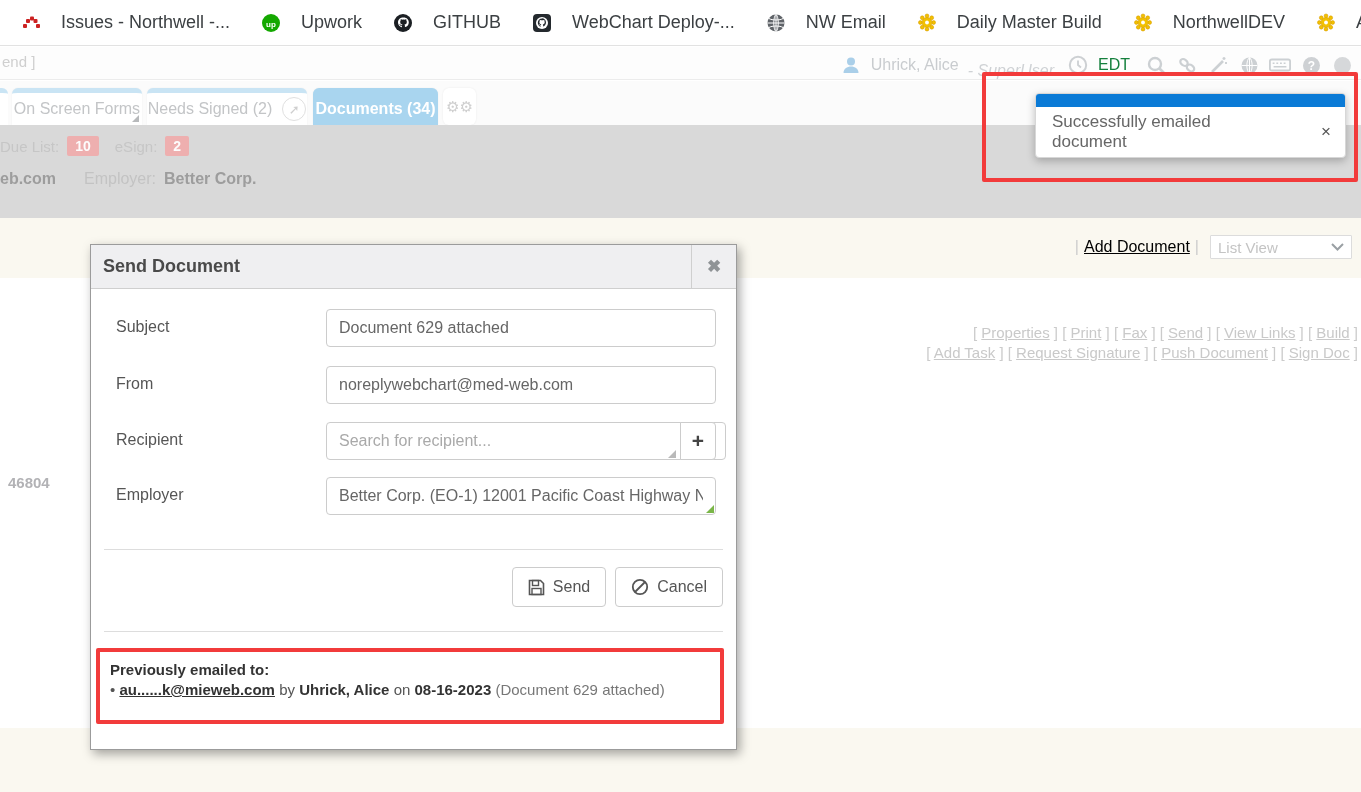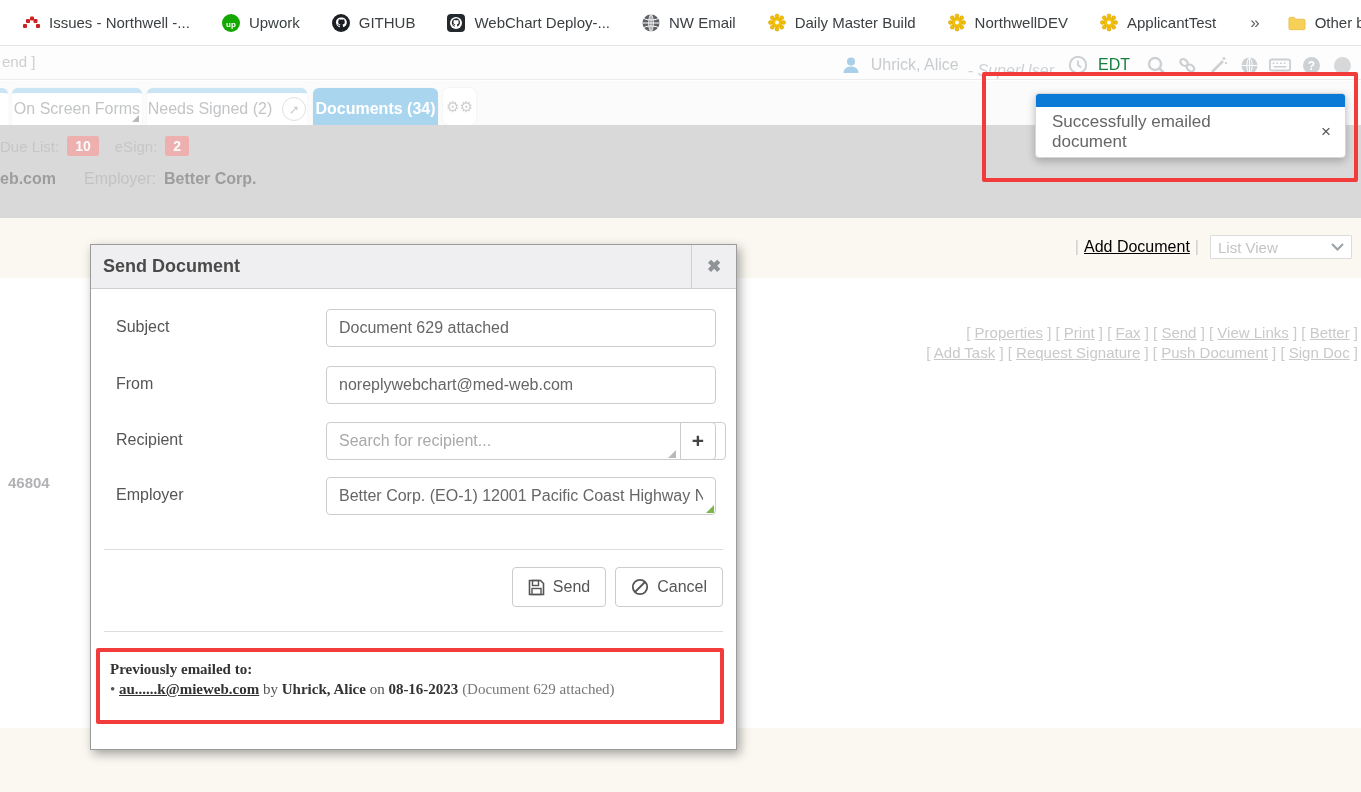--- a/index.html
+++ b/index.html
@@ -3,21 +3,21 @@
 <meta charset="utf-8">
 <style>
   * { margin:0; padding:0; box-sizing:border-box; }
   html,body { width:1361px; height:792px; }
   body { font-family:"Liberation Sans", sans-serif; background:#fff; position:relative; overflow:hidden; }
   #stage { position:absolute; inset:0; width:1361px; height:792px; background:#fff; }
 
   
   .bookmarks { position:absolute; left:0; top:0; width:1361px; height:46px; background:#fff; border-bottom:1px solid #e2e2e2; display:flex; align-items:center; padding-left:22px; }
   .bm-item { display:flex; align-items:center; gap:9px; margin-right:32px; cursor:pointer; }
-  .bm-item span.lbl { font-size:15px; color:#3c4043; white-space:nowrap; }
+  .bm-item span.lbl { font-size:18px; color:#3c4043; white-space:nowrap;margin-left:12px; }
   .bm-ic { width:18px; height:18px; display:inline-flex; align-items:center; justify-content:center; flex:0 0 auto; }
   .bm-chevron { font-size:17px; color:#5f6368; margin:0 14px 0 2px; cursor:pointer; }
   .bm-divider { width:1px; height:22px; background:#dadce0; margin-right:14px; }
 
   
   .appheader { position:absolute; left:0; top:47px; width:1361px; height:33px; background:#fdfdfd; border-bottom:1px solid #ececec; }
   .appheader .left-frag { position:absolute; left:2px; top:6px; font-size:15px; color:#cfcfcf; }
   .hdr-right { position:absolute; right:8px; top:3px; display:flex; align-items:center; gap:9px; }
   .hdr-user { font-size:16px; color:#c9cccf; }
   .hdr-role { font-size:16px; color:#cfd2d5; font-style:italic; margin-right:4px;margin-top:12px; }
@@ -70,21 +70,21 @@
   .finput.short { width:400px; }
   .plusbtn { position:absolute; left:589px; top:0; width:36px; height:38px; border:1px solid #ccc; border-radius:0 4px 4px 0; border-left:1px solid #ccc; background:#fff; display:flex; align-items:center; justify-content:center; font-size:21px; font-weight:bold; color:#444; cursor:pointer; }
   .grip { position:absolute; width:0; height:0; border-left:8px solid transparent; }
   .grip.gray { border-bottom:8px solid #b9b9b9; left:577px; top:28px; }
   .grip.green { border-bottom:8px solid #7ab648; left:615px; top:28px; }
   .mhr { position:absolute; left:13px; right:13px; border-top:1px solid #ddd; }
   .btns { position:absolute; right:13px; display:flex; gap:9px; }
   .mbtn { height:40px; border:1px solid #ccc; border-radius:4px; background:#fff; display:flex; align-items:center; gap:8px; padding:0 15px; font-size:16px; color:#555; cursor:pointer; }
 
   .redbox { position:absolute; border:4px solid #f23b3b; border-radius:2px; }
-  .history { position:absolute; left:5px; top:403px; width:628px; height:76px; padding:9px 12px 0 10px; font-size:15px; color:#555;font-family:Liberation Serif, serif; }
+  .history { position:absolute; left:5px; top:403px; width:628px; height:76px; padding:9px 12px 0 10px; font-size:15px; color:#555; }
   .history .ht { font-weight:bold; color:#333; }
   .history .line { margin-top:3px; }
   .history .email { font-weight:bold; color:#333; text-decoration:underline; cursor:pointer; }
   .history b { color:#333; }
   .history .note { color:#777; }
 
   
   .toast { position:absolute; left:1035px; top:93px; width:311px; height:65px; background:#fff; border:1px solid #d7d7d7; border-radius:4px; box-shadow:0 3px 8px rgba(0,0,0,0.25); overflow:hidden; }
   .toast-bar { height:13px; background:#0a7ad6; }
   .toast-body { display:flex; align-items:center; justify-content:space-between; padding:0 14px 0 16px; height:50px;gap:38px; }
@@ -330,21 +330,21 @@
     </div>
   </div>
 
   <div class="actions">
     <div>
       <span>[</span> <a>Properties</a> <span>]</span>
       <span>[</span> <a>Print</a> <span>]</span>
       <span>[</span> <a>Fax</a> <span>]</span>
       <span>[</span> <a>Send</a> <span>]</span>
       <span>[</span> <a>View Links</a> <span>]</span>
-      <span>[</span> <a>Better</a> <span>]</span>
+      <span>[</span> <a>Build</a> <span>]</span>
     </div>
     <div>
       <span>[</span> <a>Add Task</a> <span>]</span>
       <span>[</span> <a>Request Signature</a> <span>]</span>
       <span>[</span> <a>Push Document</a> <span>]</span>
       <span>[</span> <a>Sign Doc</a> <span>]</span>
     </div>
   </div>
 
   <span class="side-num">46804</span>

